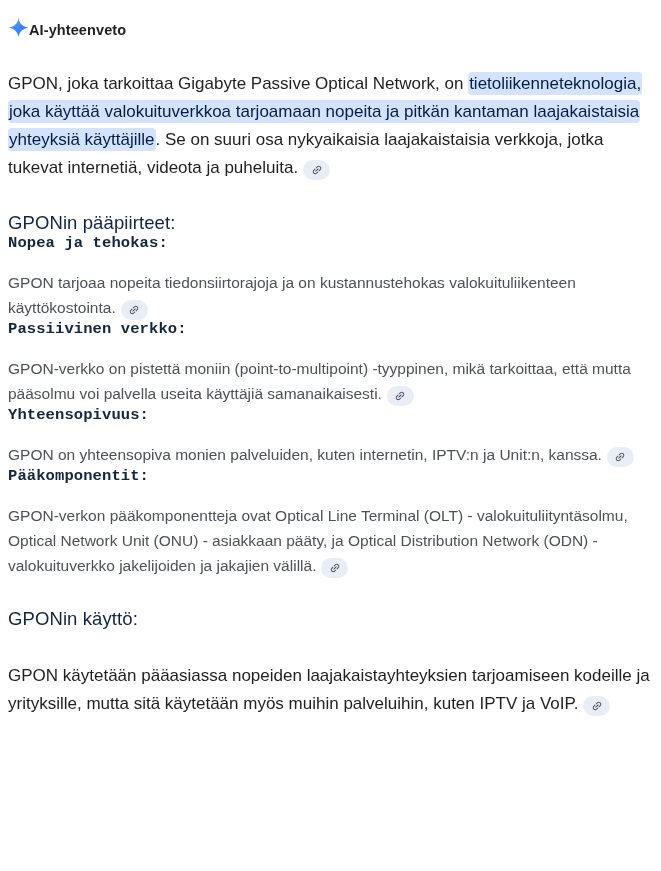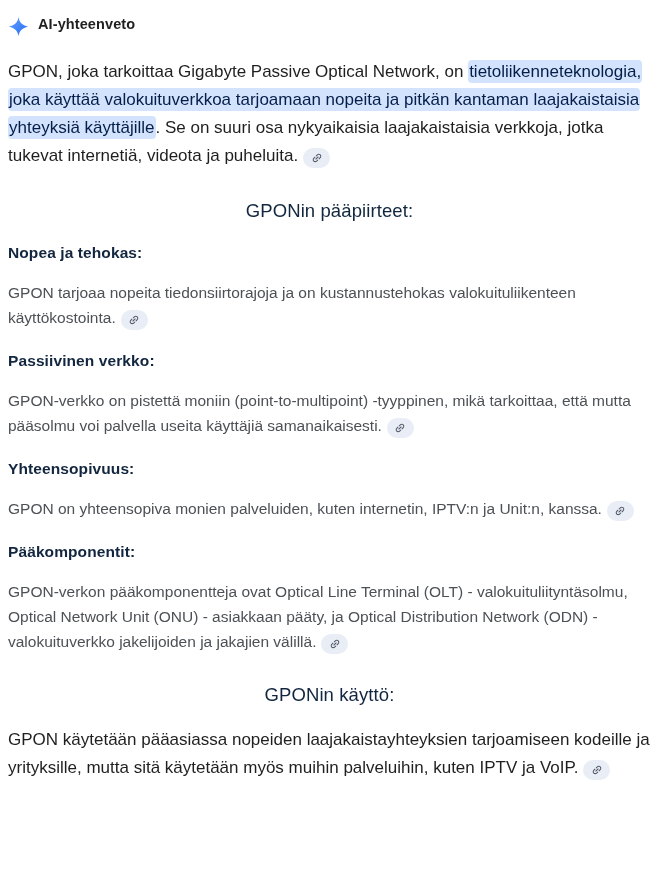--- a/index.html
+++ b/index.html
@@ -6,53 +6,53 @@
   html, body { background: #ffffff; }
   body {
     width: 661px; height: 871px;
     font-family: "Liberation Sans", sans-serif;
     color: #1f1f1f;
     overflow: hidden;
   }
   .page { padding: 16px 10px 0 8px; }
 
   
-  .ai-header { display: flex; align-items: flex-start; gap: 9px; height: 22px; }
+  .ai-header { display: flex; align-items: flex-end; height: 22px; }
   .sparkle { width: 21px; height: 21px; display: inline-flex; }
   .ai-title { font-size: 14.5px; font-weight: 600; color: #1f1f1f; letter-spacing: .1px; }
 
   
   .intro, .big-para {
     font-size: 17px; line-height: 28px; color: #1f1f1f;
-    margin-top: 20px; max-width: 648px;
+    margin-top: 32px; max-width: 648px;
   }
   .hl {
     background: #d3e3fd; color: #041e49;
     padding: 2px 1px; border-radius: 4px;
     -webkit-box-decoration-break: clone; box-decoration-break: clone;
   }
 
   
   .link-pill {
     display: inline-flex; align-items: center; justify-content: center;
     width: 27px; height: 20px; border-radius: 10px;
     background: #e9edf6; vertical-align: -3px; margin-left: 5px;
     cursor: pointer; border: none;
   }
   .link-pill svg { transform: rotate(-45deg); }
 
   
   .section-heading {
     font-size: 18.5px; font-weight: 500; color: #12263f;
-    margin-top: 30px; letter-spacing: .1px; text-align: center;
+    margin-top: 30px; letter-spacing: .1px;
   }
   
   .item-title {
     font-size: 15.5px; font-weight: 700; color: #12263f;
-    margin-top: 22px; letter-spacing: .1px;
+    letter-spacing: .1px; font-family: Liberation Mono, monospace;
   }
   .item-body {
     font-size: 15.5px; line-height: 25px; color: #4d5156;
     margin-top: 18px; max-width: 650px;
   }
 </style>
 </head>
 <body>
 
 <div class="page">

